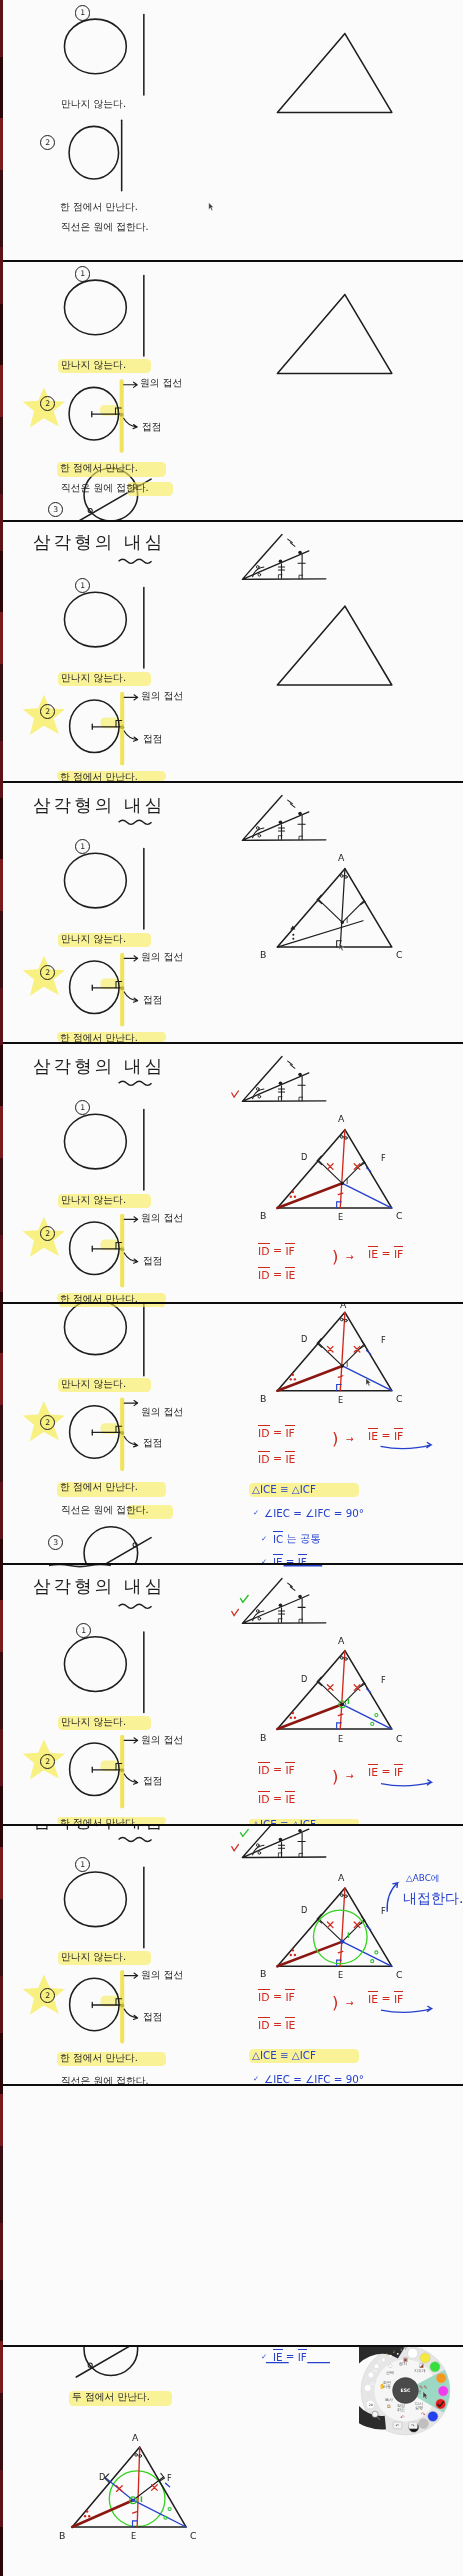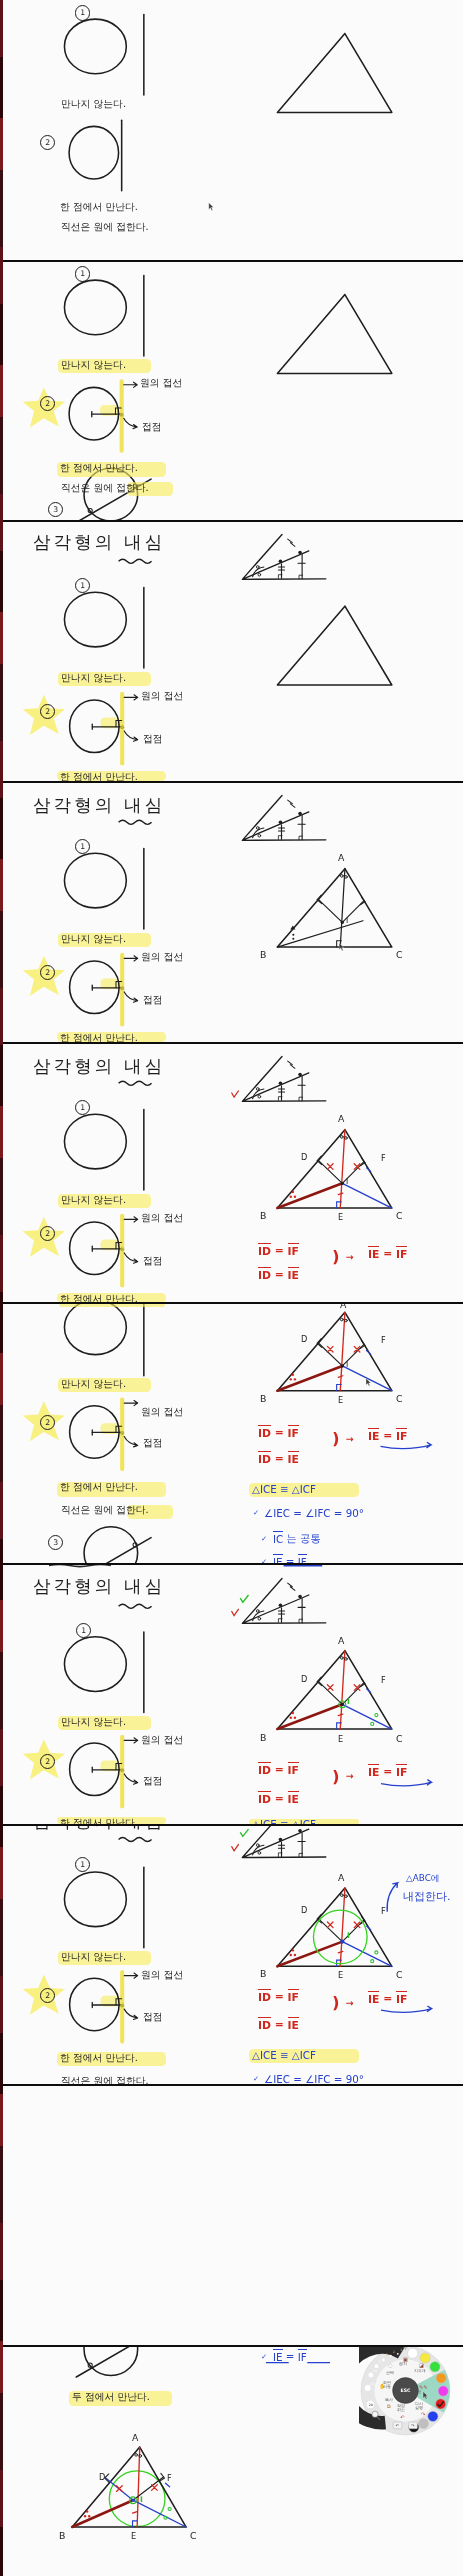--- a/index.html
+++ b/index.html
@@ -7,21 +7,21 @@
         font-family:"DejaVu Sans",sans-serif;}
   .frame{position:absolute;left:0;width:464px;height:261px;overflow:hidden;
          background-color:#fbfbfc;
          background-image:linear-gradient(to right,#d9dcde 0.5px,transparent 0.5px),
                           linear-gradient(to bottom,#d9dcde 0.5px,transparent 0.5px);
          background-size:9px 9px;}
   .band{position:absolute;left:0;right:0;background:#fbfbfc;z-index:1;}
   .frame svg.strokes{position:absolute;left:0;top:0;z-index:2;}
   .hl{position:absolute;background:rgba(247,236,88,.62);border-radius:4.6px;z-index:3;}
   .t{position:absolute;color:#1e1e1e;white-space:nowrap;z-index:4;line-height:1.05;}
-  .red{color:#d0281c;font-weight:bold;} .blue{color:#2440cc;} .green{color:#27c02a;}
+  .red{color:#d0281c;} .blue{color:#2440cc;} .green{color:#27c02a;}
   .seg{border-top:1px solid currentColor;padding-top:0.5px;}
   .circ-num{position:absolute;border:1px solid #1e1e1e;border-radius:50%;
             display:flex;align-items:center;justify-content:center;
             color:#1e1e1e;z-index:4;background:transparent;}
   .sep{position:absolute;left:0;width:464px;height:2.1px;background:#0d0d0d;z-index:20;}
   #red-strip{position:absolute;left:0;top:0;width:3.1px;height:3389px;z-index:30;
              background:repeating-linear-gradient(180deg,#5d1118 0 57px,#2a0608 57px 118px,#7a1a1f 118px 170px,#3a0d12 170px 247px);}
   .menu-label{position:absolute;color:#555;z-index:5;text-align:center;line-height:1.1;}
 </style>
 </head>
@@ -400,21 +400,21 @@
   <div class="t" style="left:60px;top:228px;font-size:9.8px">한 점에서 만난다.</div>
   <div class="t" style="left:61px;top:251px;font-size:9.8px">직선은 원에 접한다.</div>
   <div class="t" style="left:338px;top:48px;font-size:9.3px">A</div>
   <div class="t" style="left:260px;top:144px;font-size:9.3px">B</div>
   <div class="t" style="left:396px;top:145px;font-size:9.3px">C</div>
   <div class="t" style="left:338px;top:146px;font-size:8.2px">E</div>
   <div class="t" style="left:301px;top:81px;font-size:8.2px">D</div>
   <div class="t" style="left:381px;top:82px;font-size:8.2px">F</div>
   <div class="t green" style="left:347px;top:107px;font-size:7.7px;font-weight:bold">I</div>
   <div class="t blue" style="left:406px;top:49px;font-size:8.8px">△ABC에</div>
-  <div class="t blue" style="left:403px;top:66px;font-size:11px">내접한다.</div>
+  <div class="t blue" style="left:403px;top:66px;font-size:14px">내접한다.</div>
   <div class="t red" style="left:258px;top:166px;font-size:10.8px">
     <span class="seg">ID</span> <span>=</span> <span class="seg">IF</span></div>
   <div class="t red" style="left:258px;top:194px;font-size:10.8px">
     <span class="seg">ID</span> <span>=</span> <span class="seg">IE</span></div>
   <div class="t red" style="left:332px;top:169px;font-size:16.5px">)</div>
   <div class="t red" style="left:346px;top:173px;font-size:9.3px">→</div>
   <div class="t red" style="left:368px;top:168px;font-size:10.8px">
     <span class="seg">IE</span> <span>=</span> <span class="seg">IF</span></div>
   <svg class="strokes" width="464" height="261" style="z-index:5" viewBox="0 0 900 506">
     <path d="M739,359 q50,10 98,-3 l-8,-5 m8,5 l-9,6" stroke="#2440cc" stroke-width="2.6" fill="none"></path>

